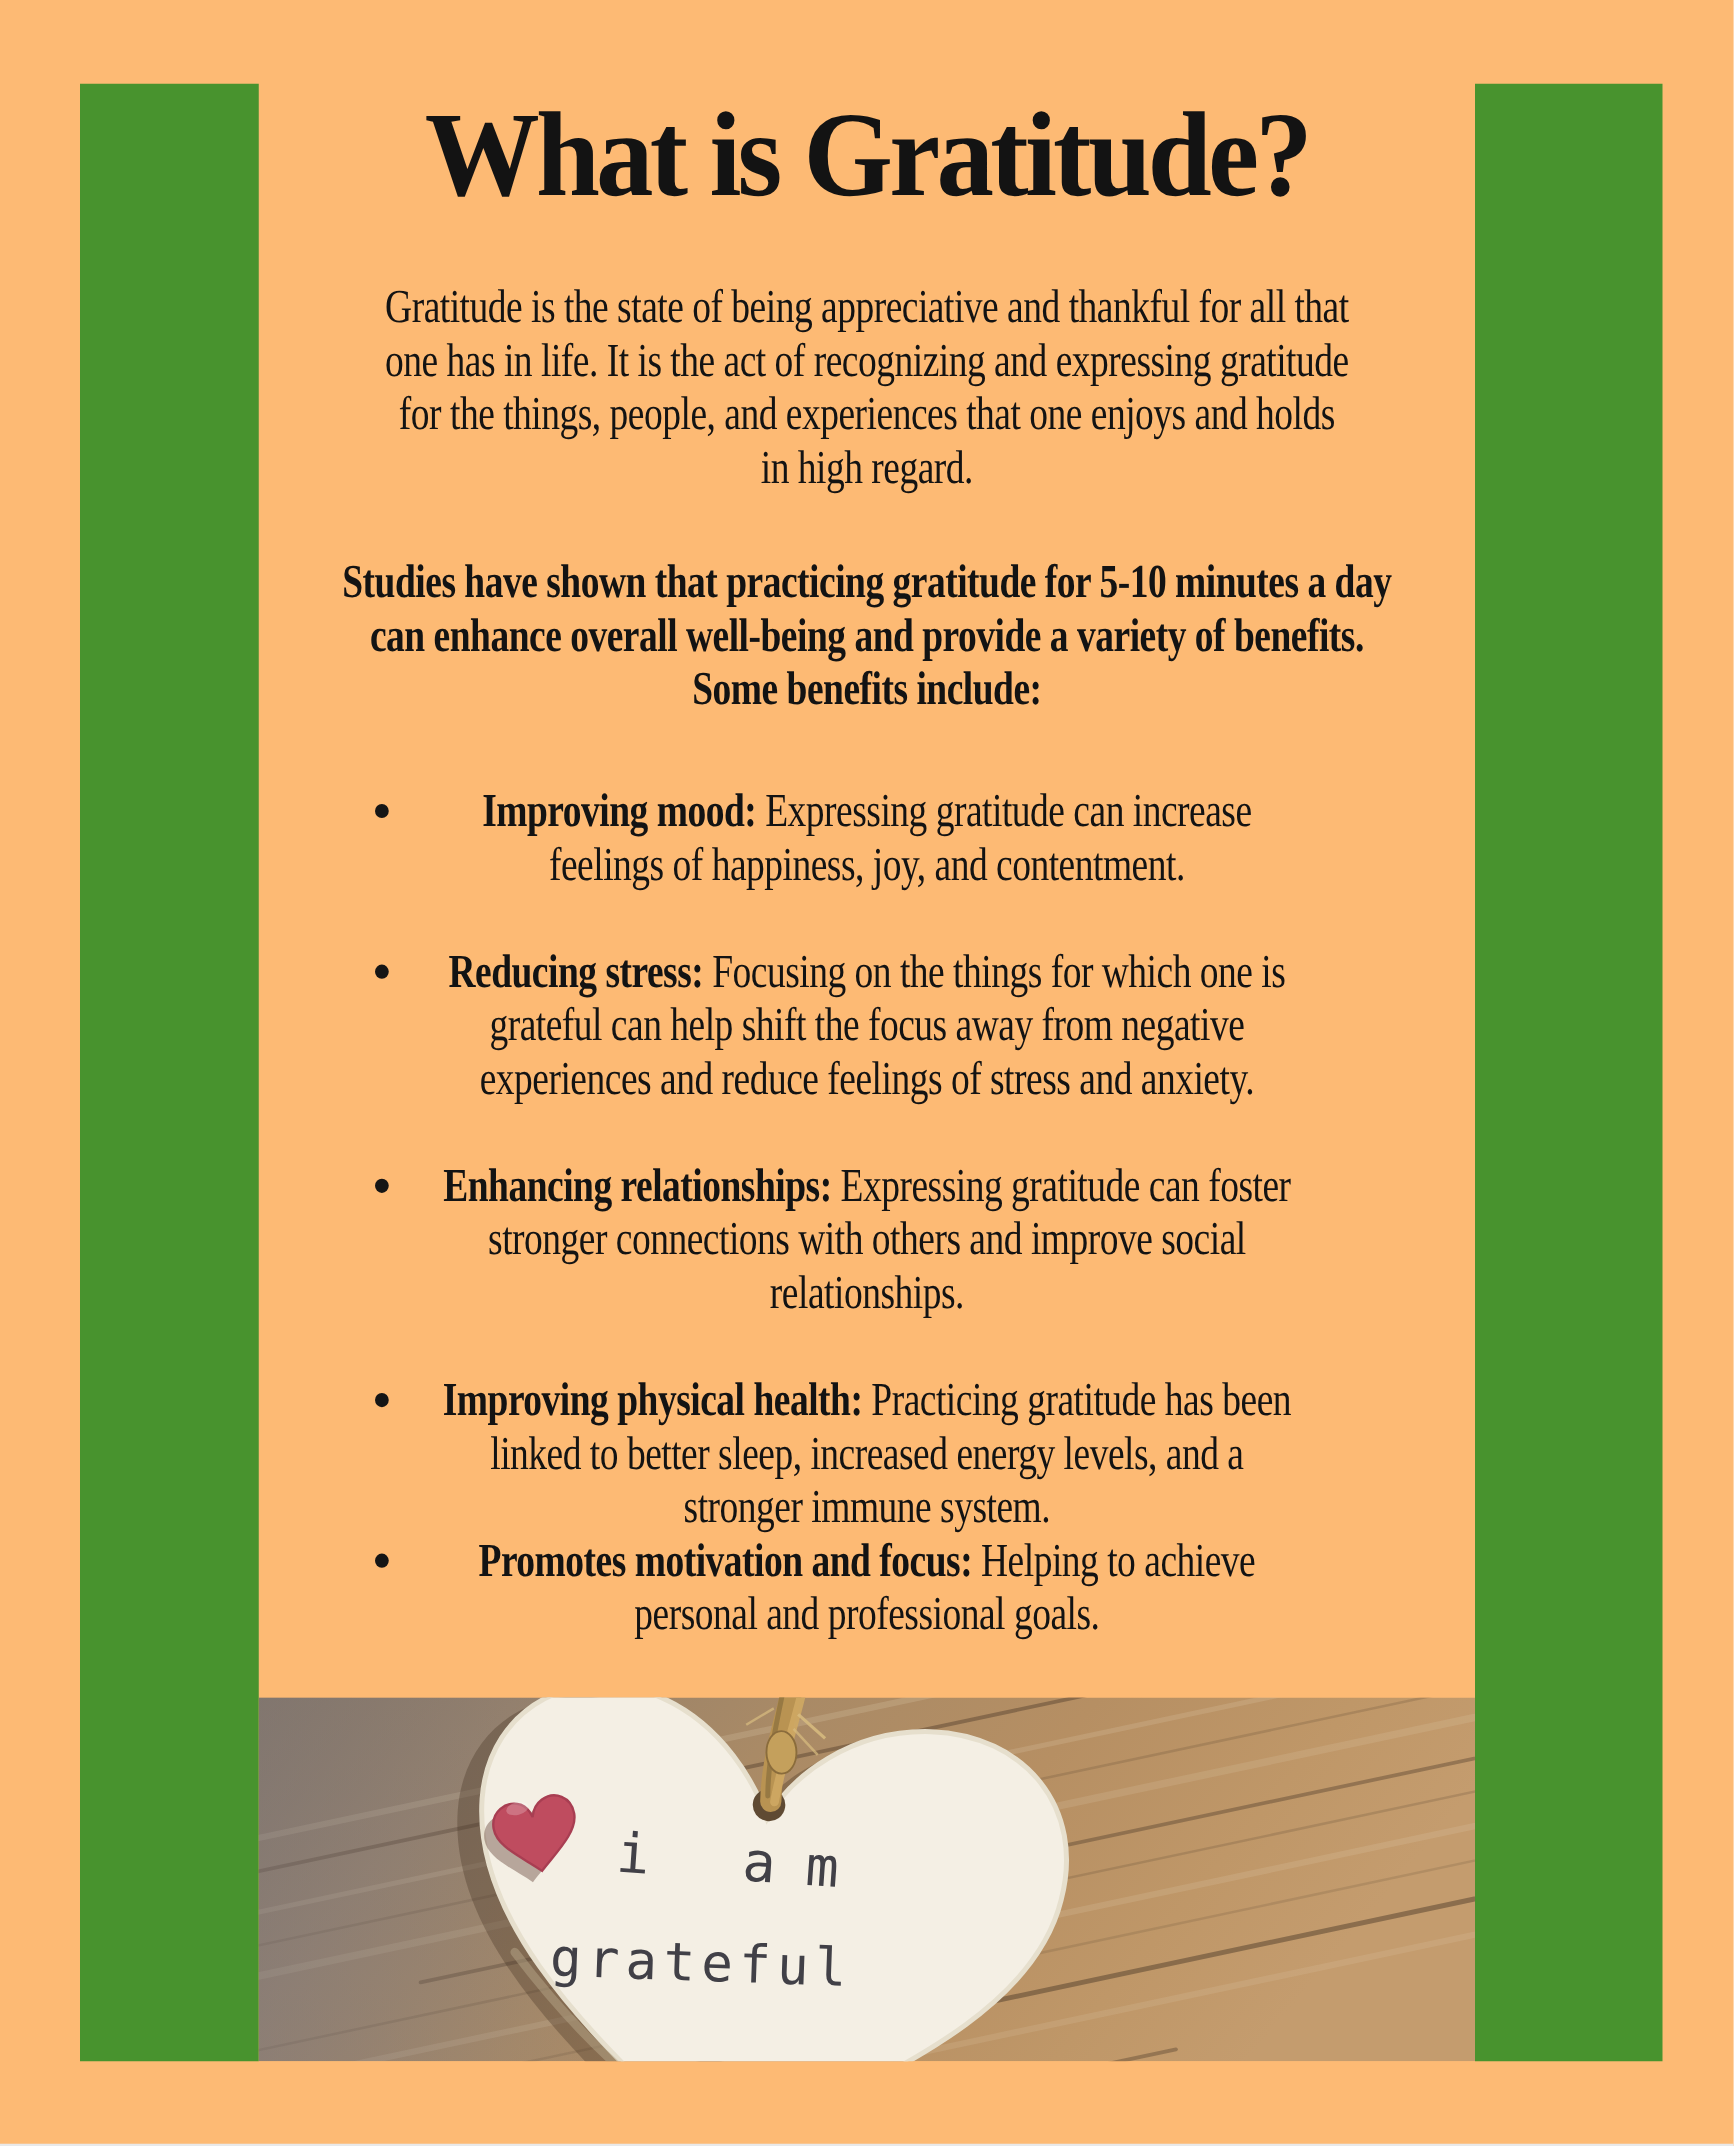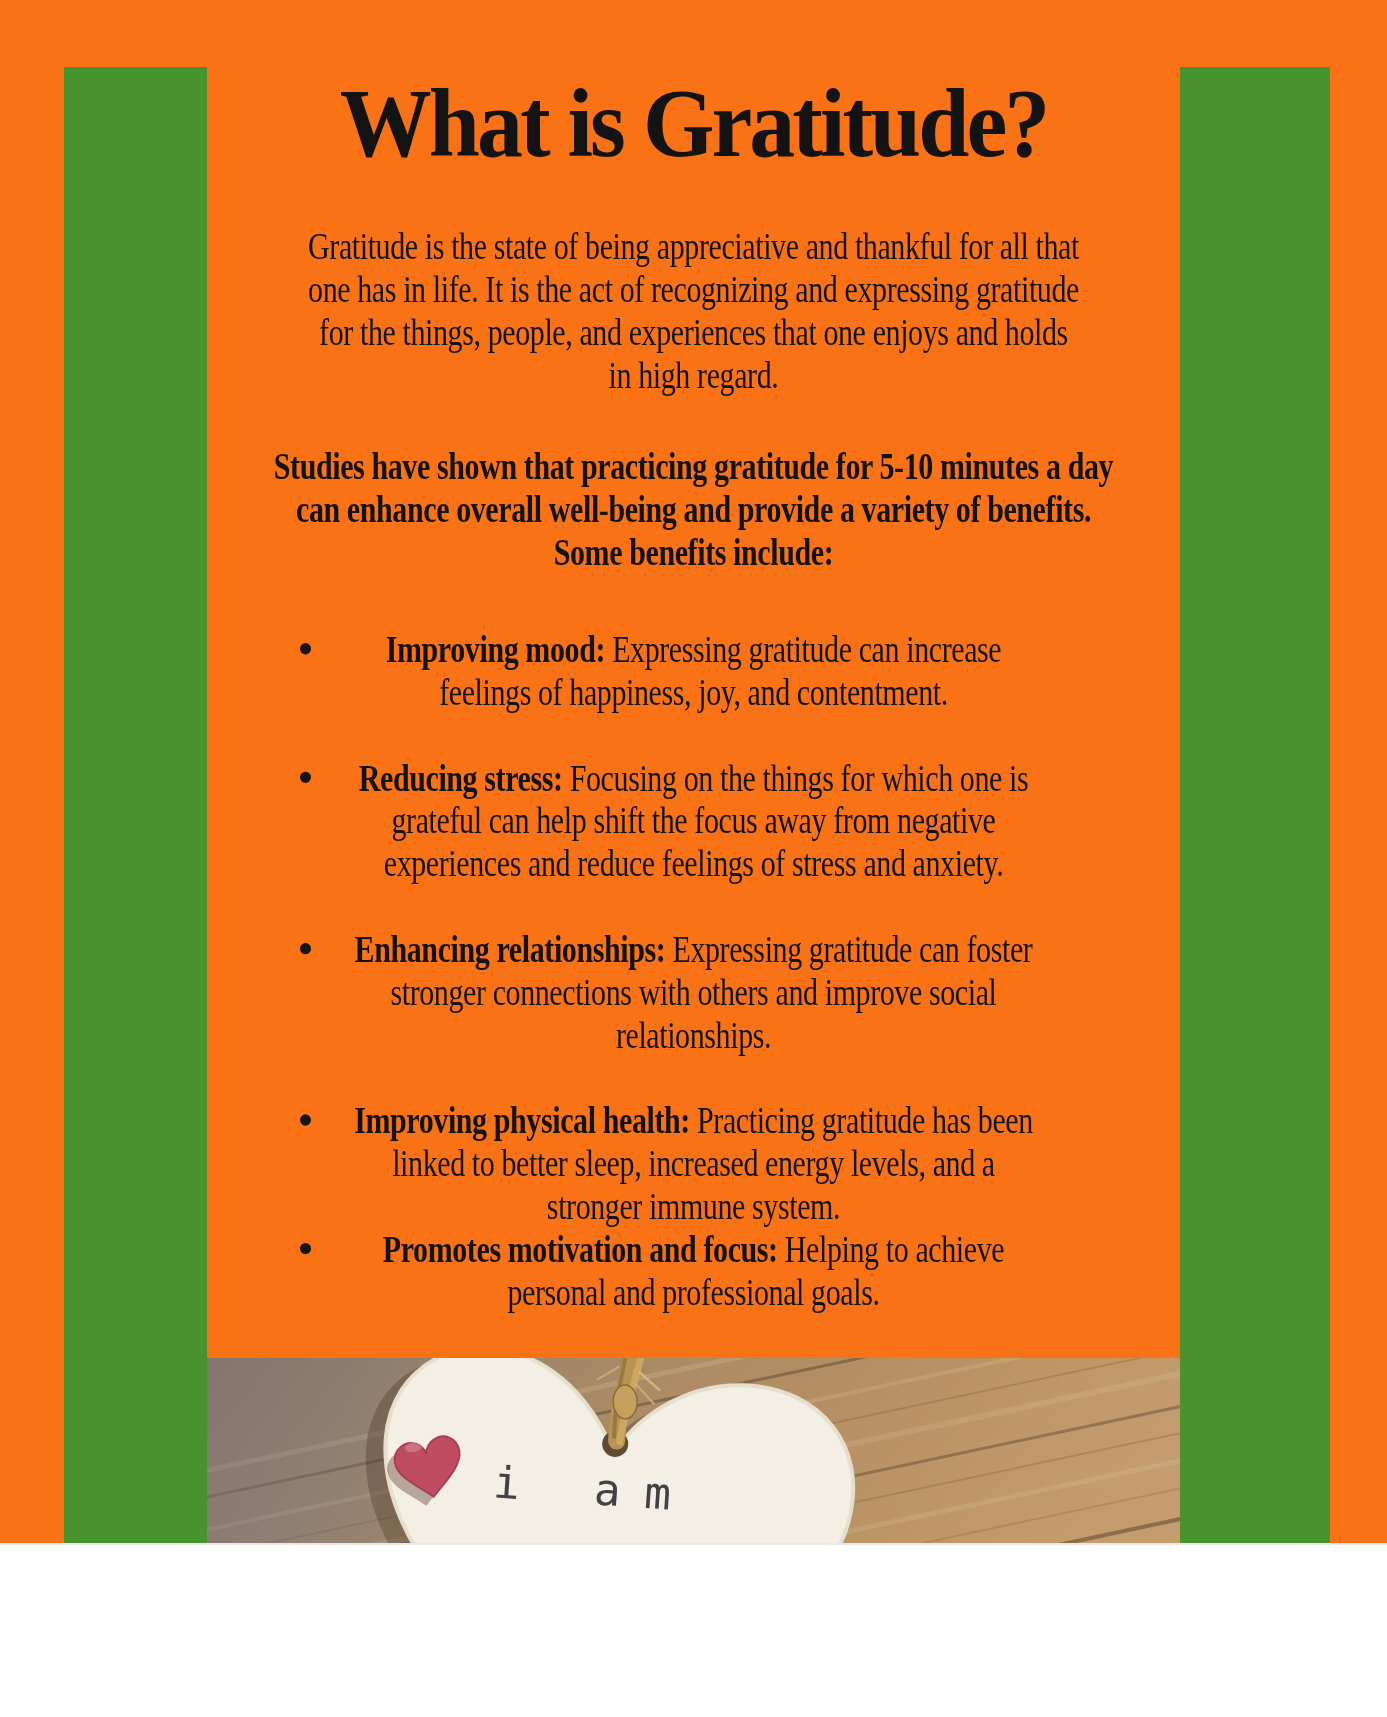--- a/index.html
+++ b/index.html
@@ -1,17 +1,17 @@
 <!DOCTYPE html>
 <html><head>
 <meta charset="utf-8">
 <style>
   html,body{margin:0;padding:0;background:#ffffff;}
   .page{
-    position:relative;width:1387px;height:1545px;background:#f97316;overflow:hidden;
+    position:relative;width:1387px;height:1717px;background:#fdba74;overflow:hidden;
     font-family:"Liberation Serif","DejaVu Serif",serif;color:#131313;
   }
   .bar{position:absolute;top:67px;height:1582px;}
   .bar-left{left:64px;width:143px;}
   .bar-right{left:1180px;width:150px;}
   .title{
     position:absolute;left:207px;top:75px;width:973px;text-align:center;
     font-size:92px;line-height:92px;font-weight:600;letter-spacing:-3px;
     transform:scaleY(1.05);transform-origin:50% 0;white-space:nowrap;
   }

